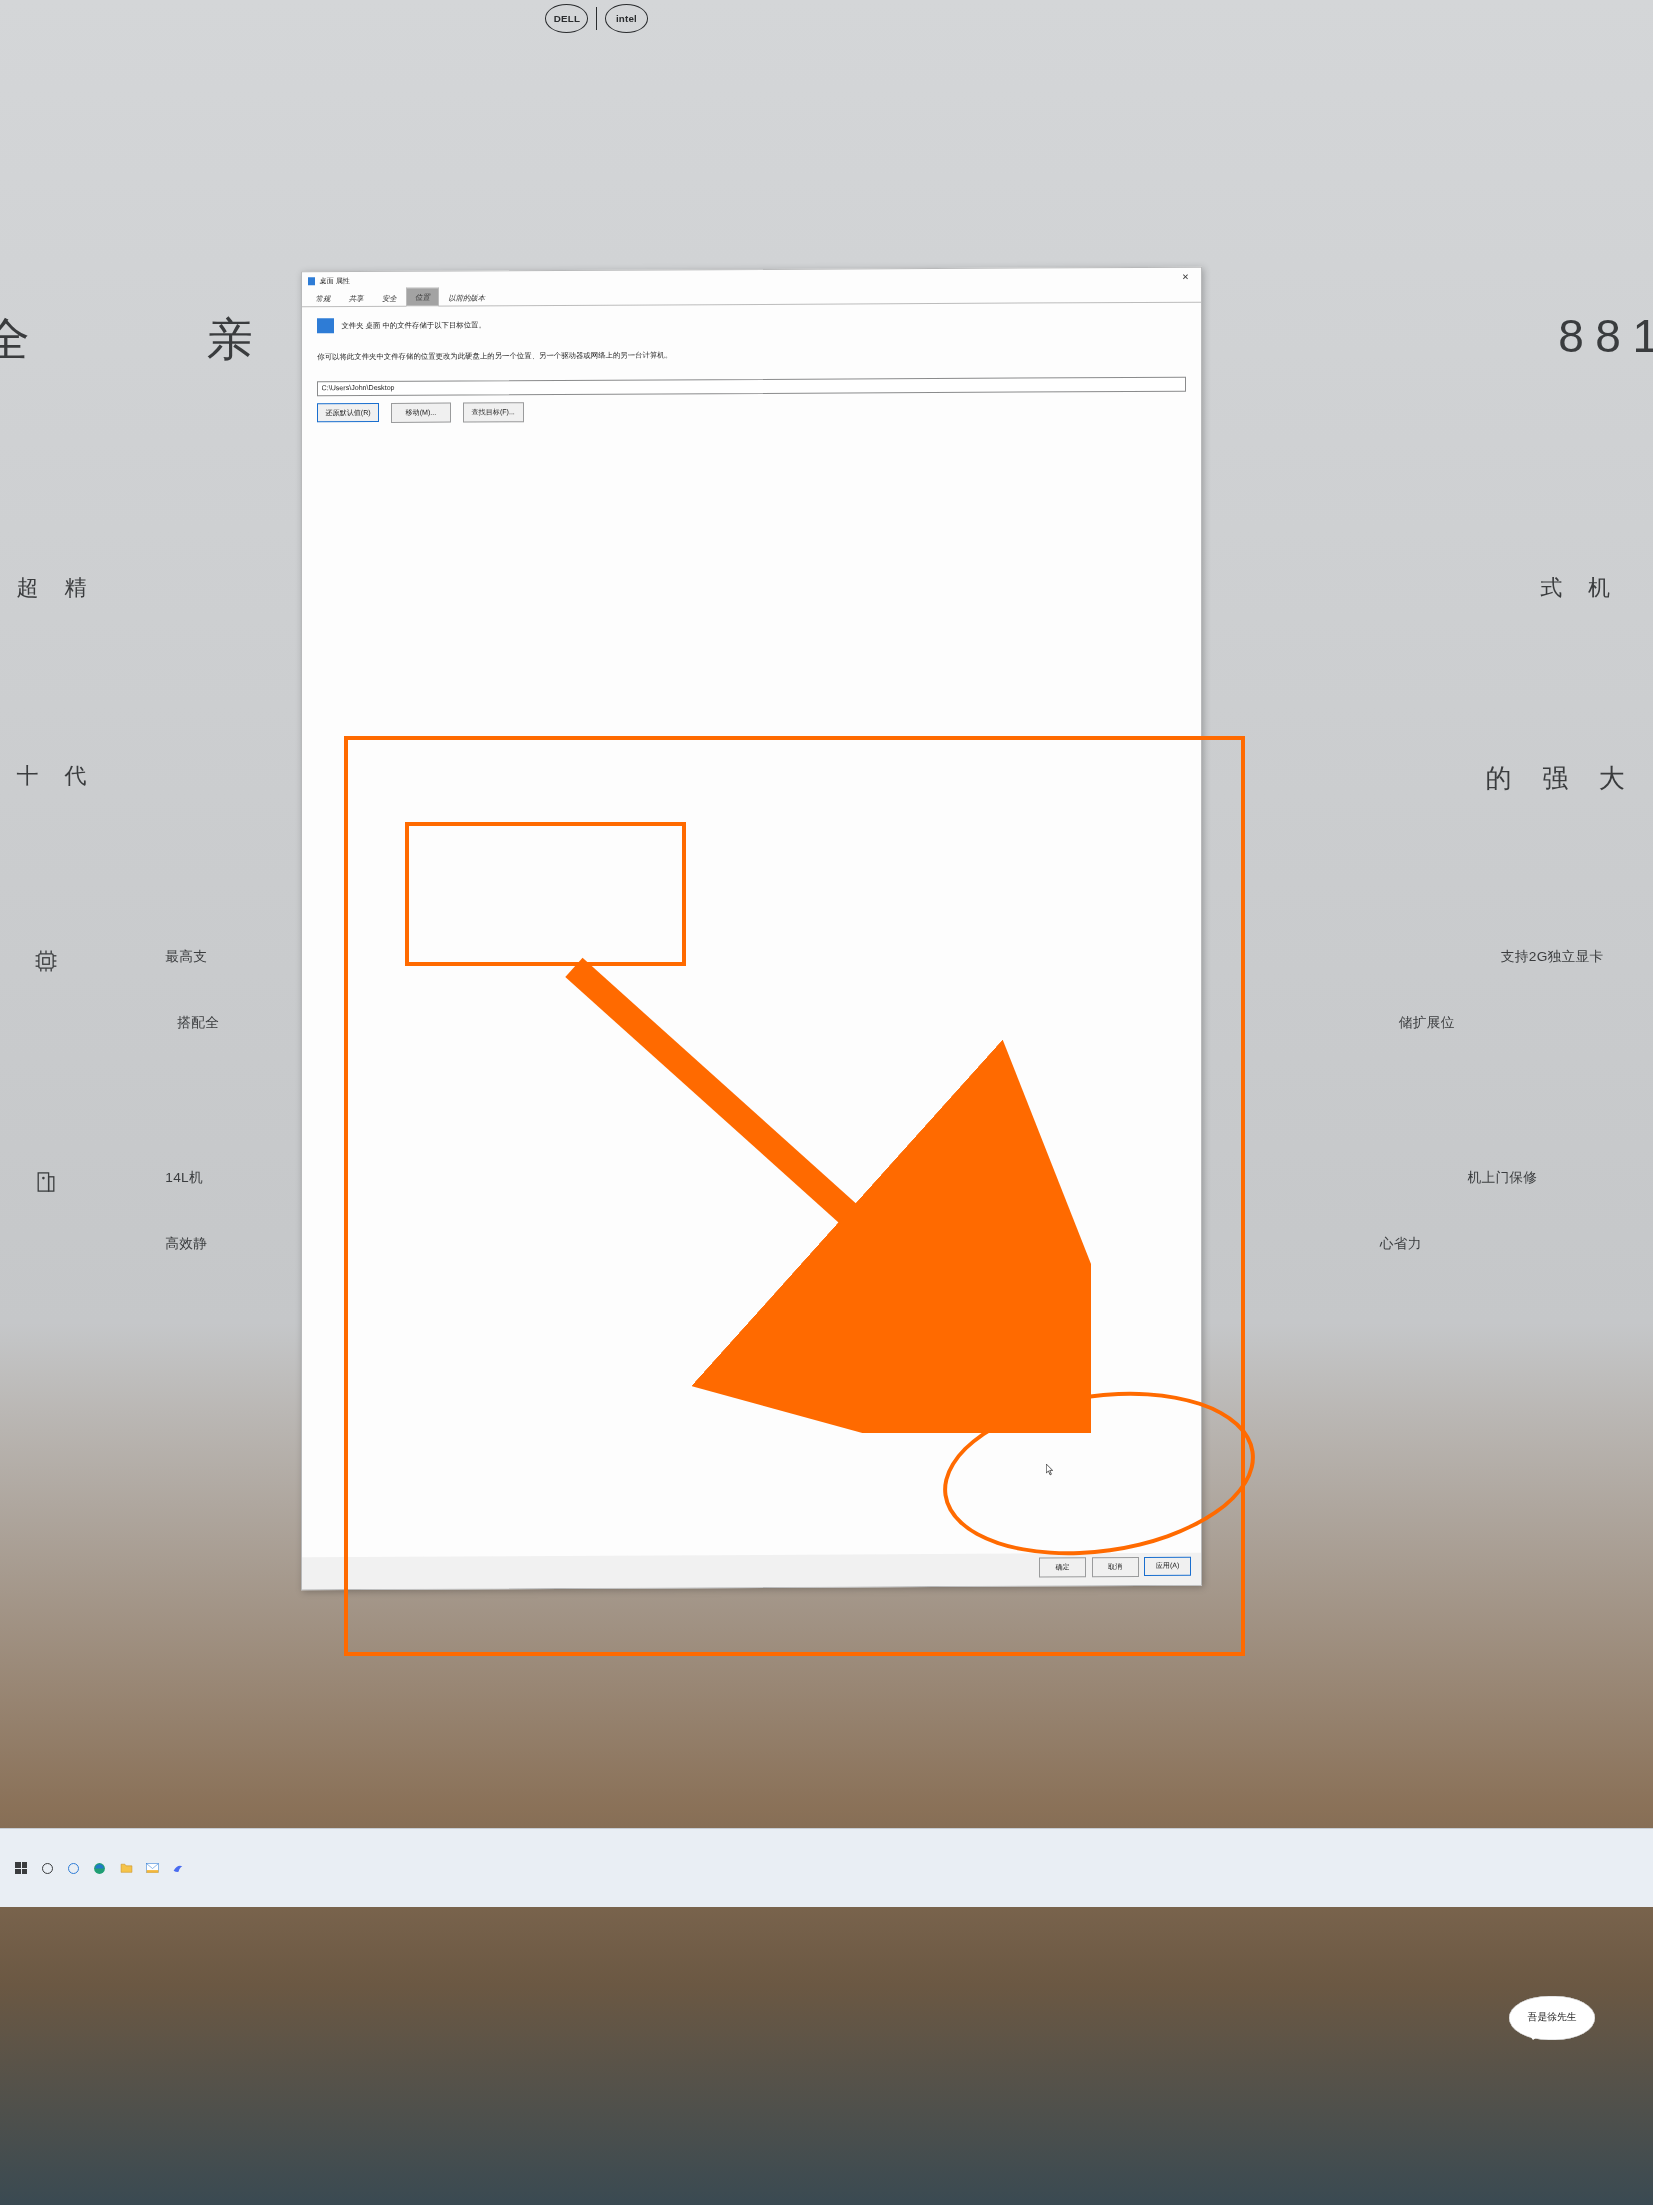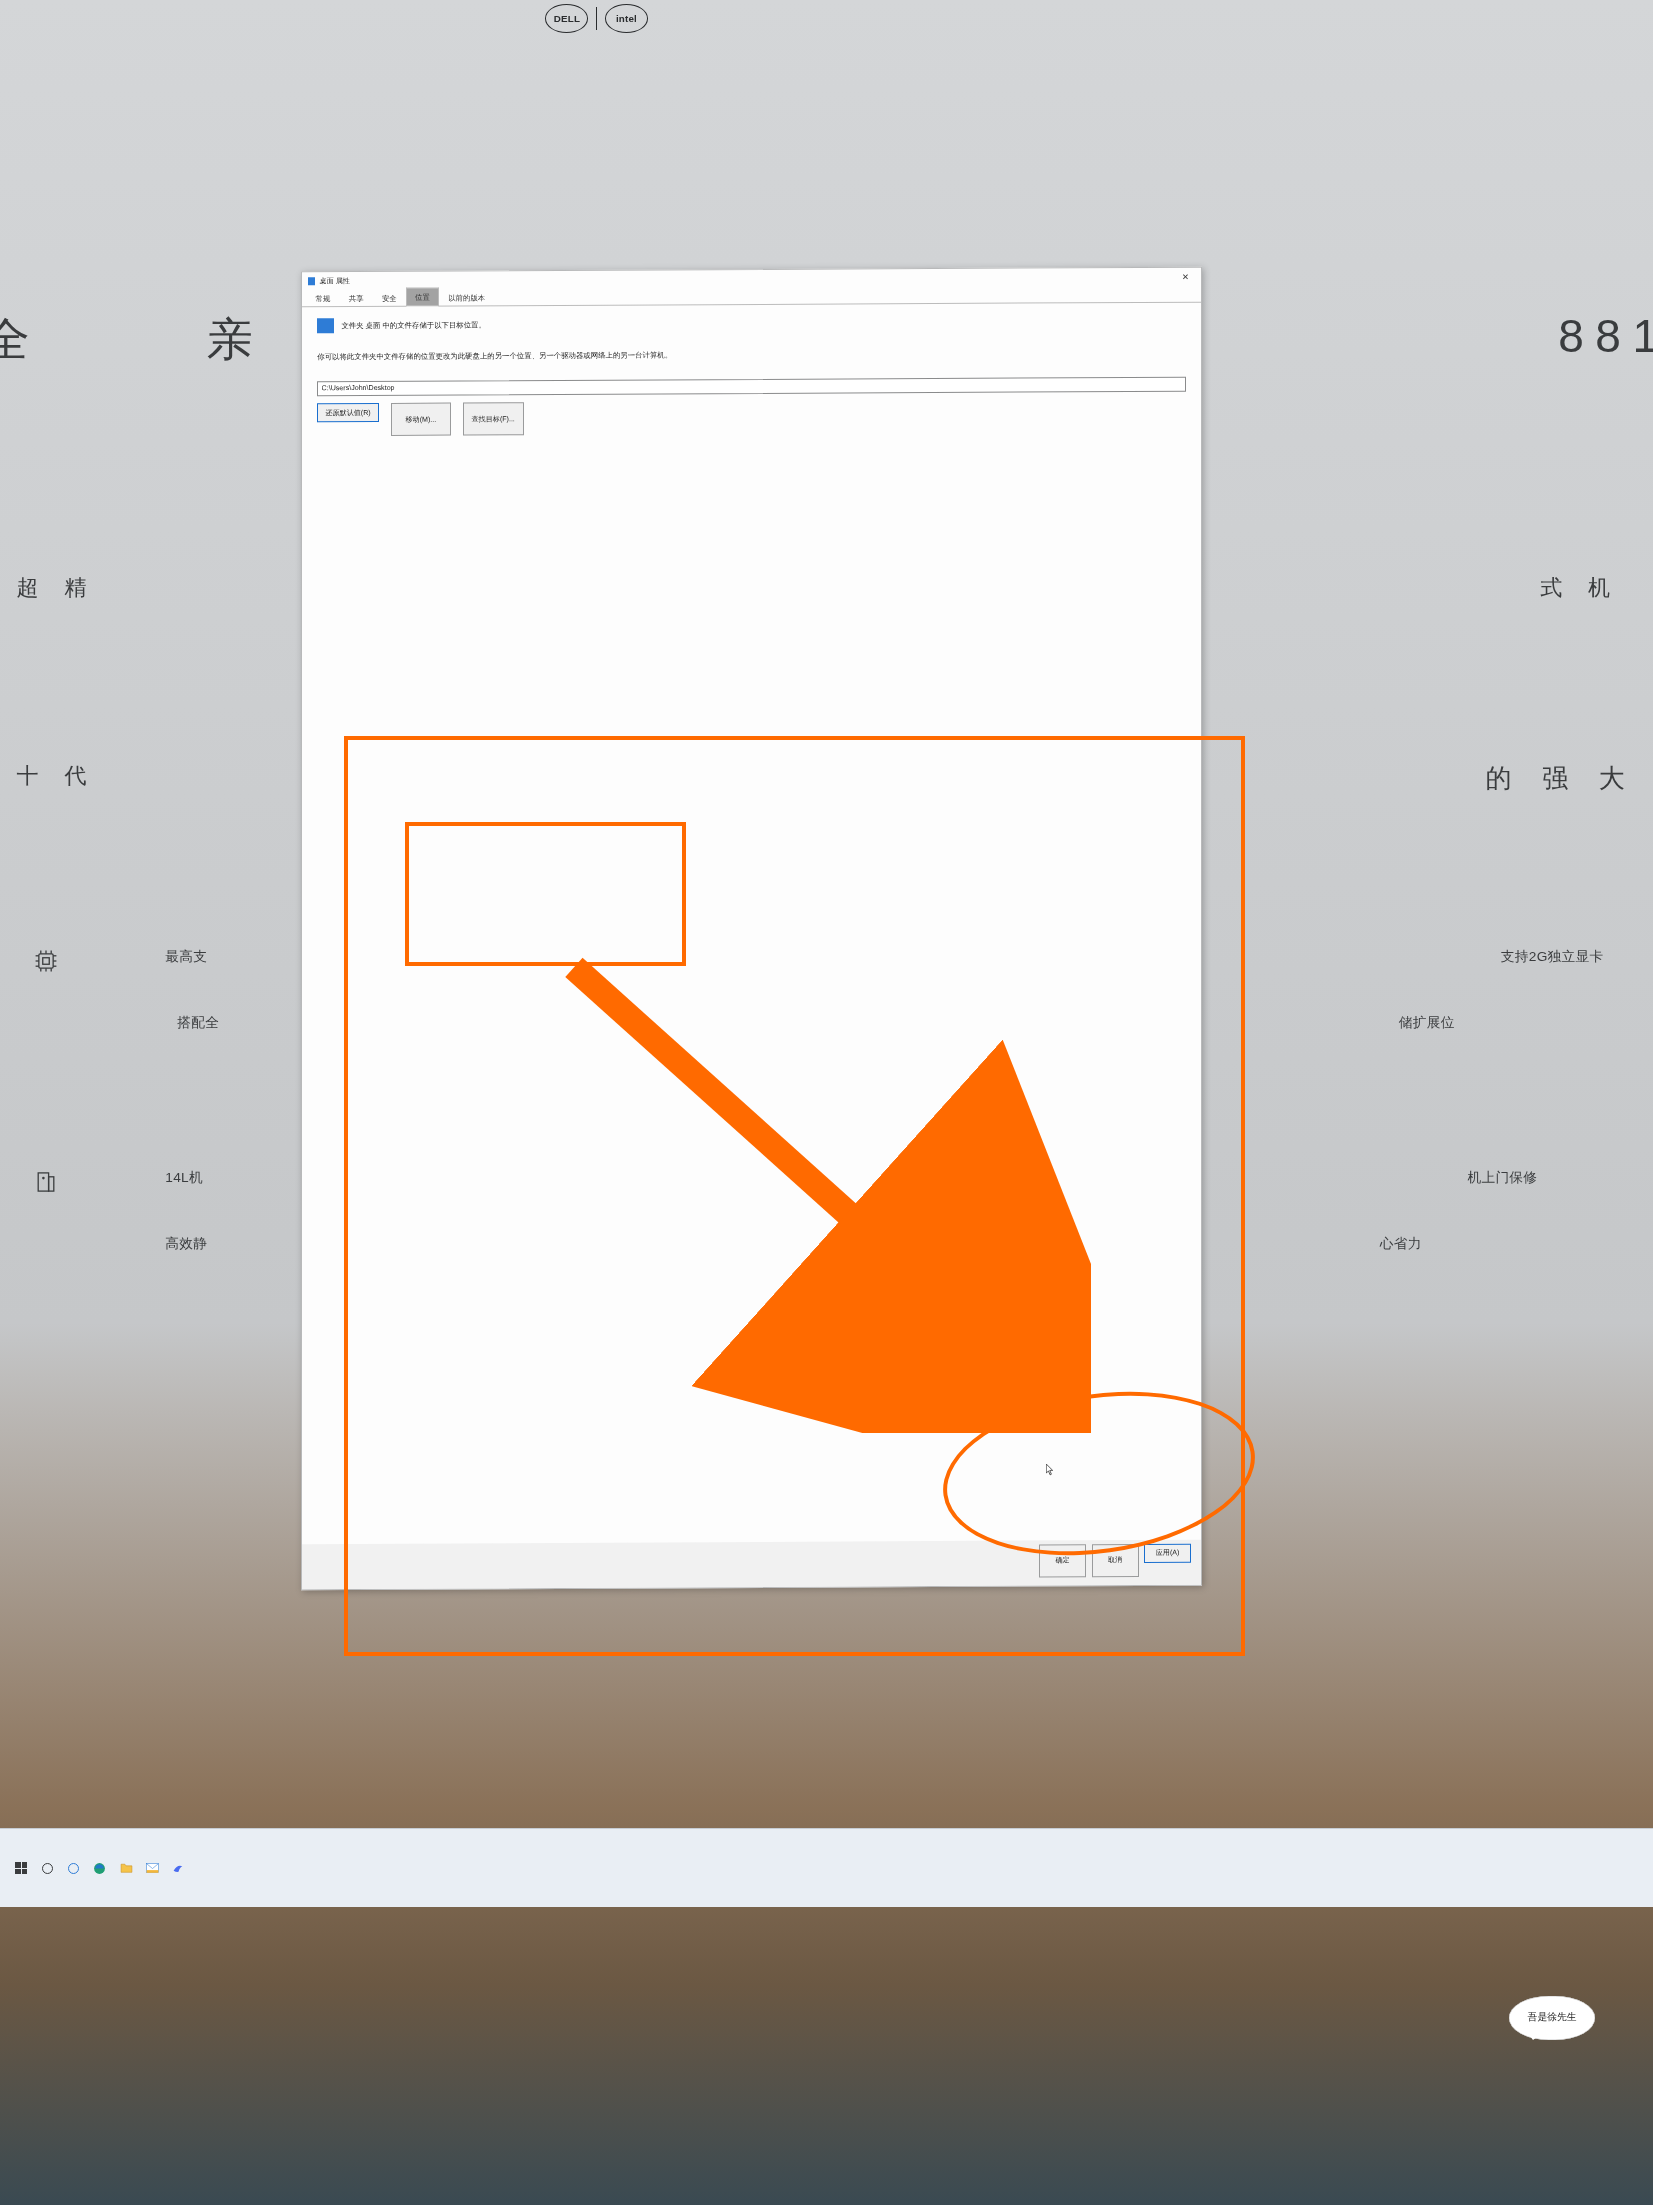--- a/index.html
+++ b/index.html
@@ -84,20 +84,21 @@
   border-bottom:0;
   align-items:flex-end;
   height:16.4px;
 }
 .tab {
   padding:3.3px 8.2px 3.3px;
   border:0.5px solid transparent;
   border-bottom:none;
   cursor:pointer;
   position:relative;
+  font-style:italic;
 }
 .tab.active {
   background:#a3a3a3;
   border:0.5px solid #bcbcbc;
   border-bottom:0.5px solid #fff;
   z-index:2;
 }
 .tabpanel {
   flex:1;
   border-top:0.5px solid #bcbcbc;
@@ -126,21 +127,21 @@
   font-family:inherit;
   color:#222;
   background:#fff;
 }
 .btn-row {
   display:flex;
   gap:12px;
   margin-top:7.7px;
 }
 .std-btn {
-  height:33px;
+  height:20px;
   padding:0 7.7px;
   min-width:60px;
   font-size:7.1px;
   font-family:inherit;
   background:#f0f0f0;
   border:0.5px solid #9a9b9c;
   color:#222;
   cursor:pointer;
 }
 .std-btn.focus {

